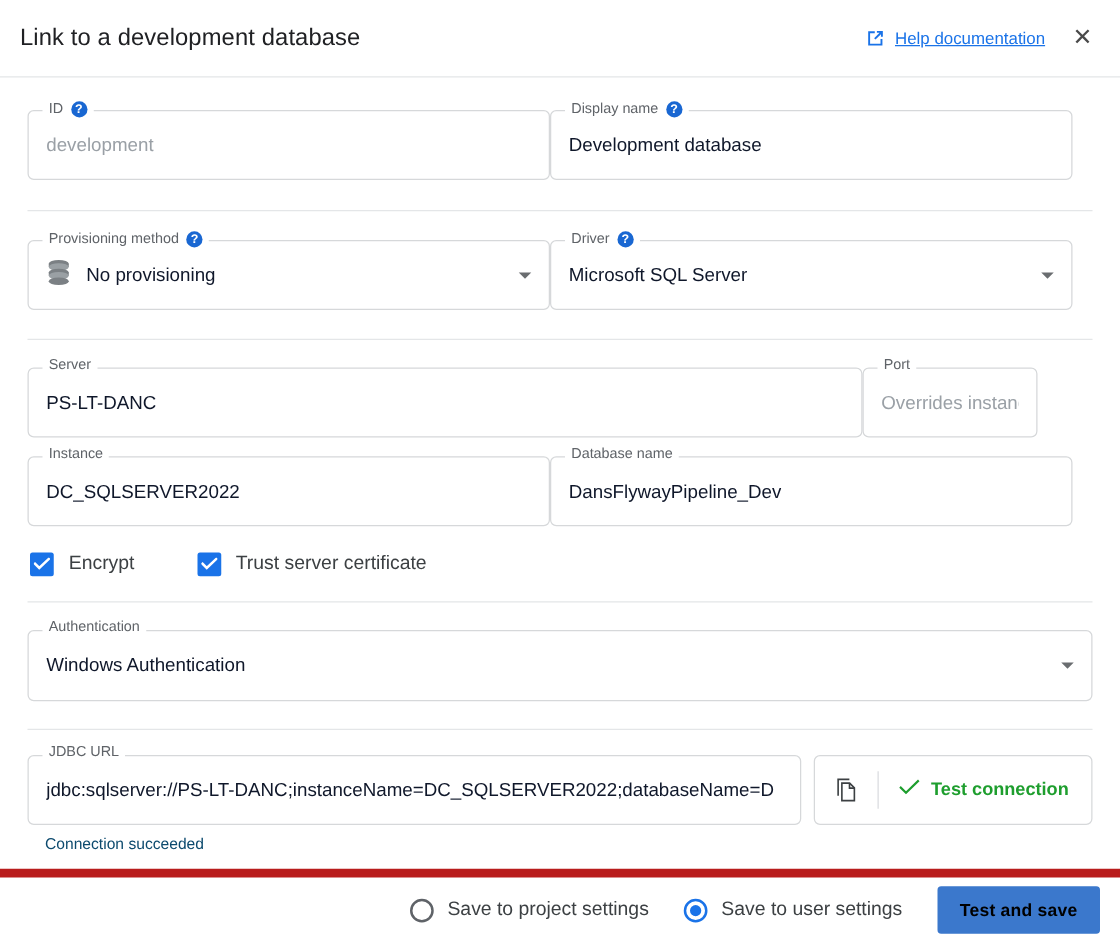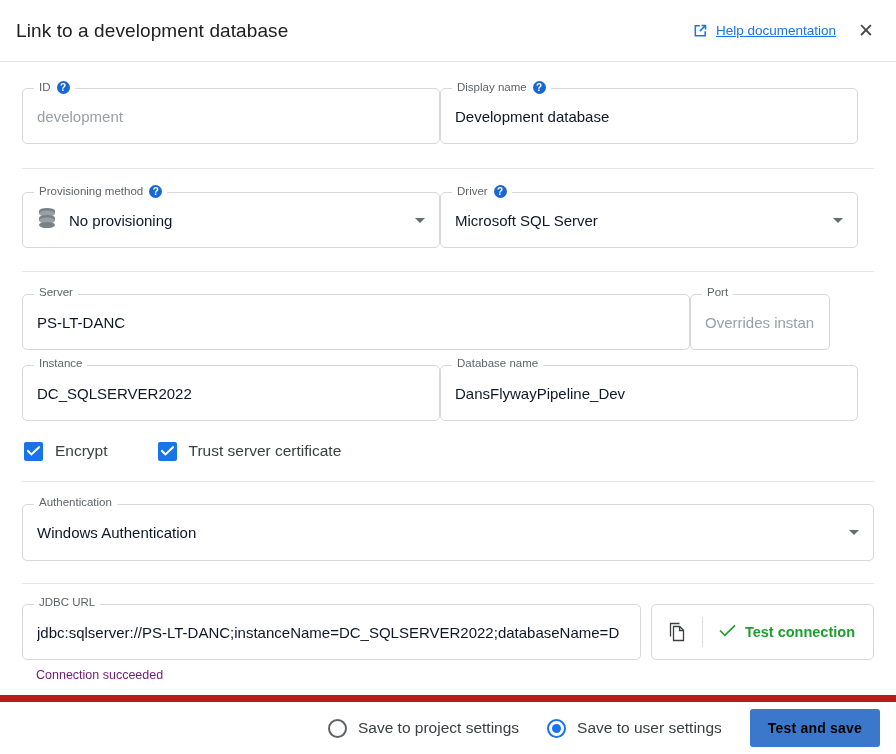--- a/index.html
+++ b/index.html
@@ -93,21 +93,21 @@
     width: 50px; height: 100%;
     display: flex; align-items: center; justify-content: center;
     cursor: pointer;
   }
   .vsep { width: 1px; height: 30px; background: #dadce0; }
   .test-conn {
     display: flex; align-items: center; gap: 9px;
     padding: 0 18px 0 16px; height: 100%; cursor: pointer; text-align: right;
   }
   .test-conn-text { font-size: 14.5px; font-weight: bold; color: #1e9e2e; }
-  .status-msg { font-size: 12.5px; color: #701a75; padding: 8px 0 0 14px; }
+  .status-msg { font-size: 12.5px; color: #0c4a6e; padding: 8px 0 0 14px; }
 
   
   .footer {
     flex: 0 0 59px; height: 59px;
     border-top: 7px solid #b91c1c;
     display: flex; align-items: center; justify-content: flex-end;
     padding: 0 16px 0 0; gap: 0;
   }
   .radio-item { display: flex; align-items: center; gap: 11px; cursor: pointer; margin-right: 28px; }
   .radio {

